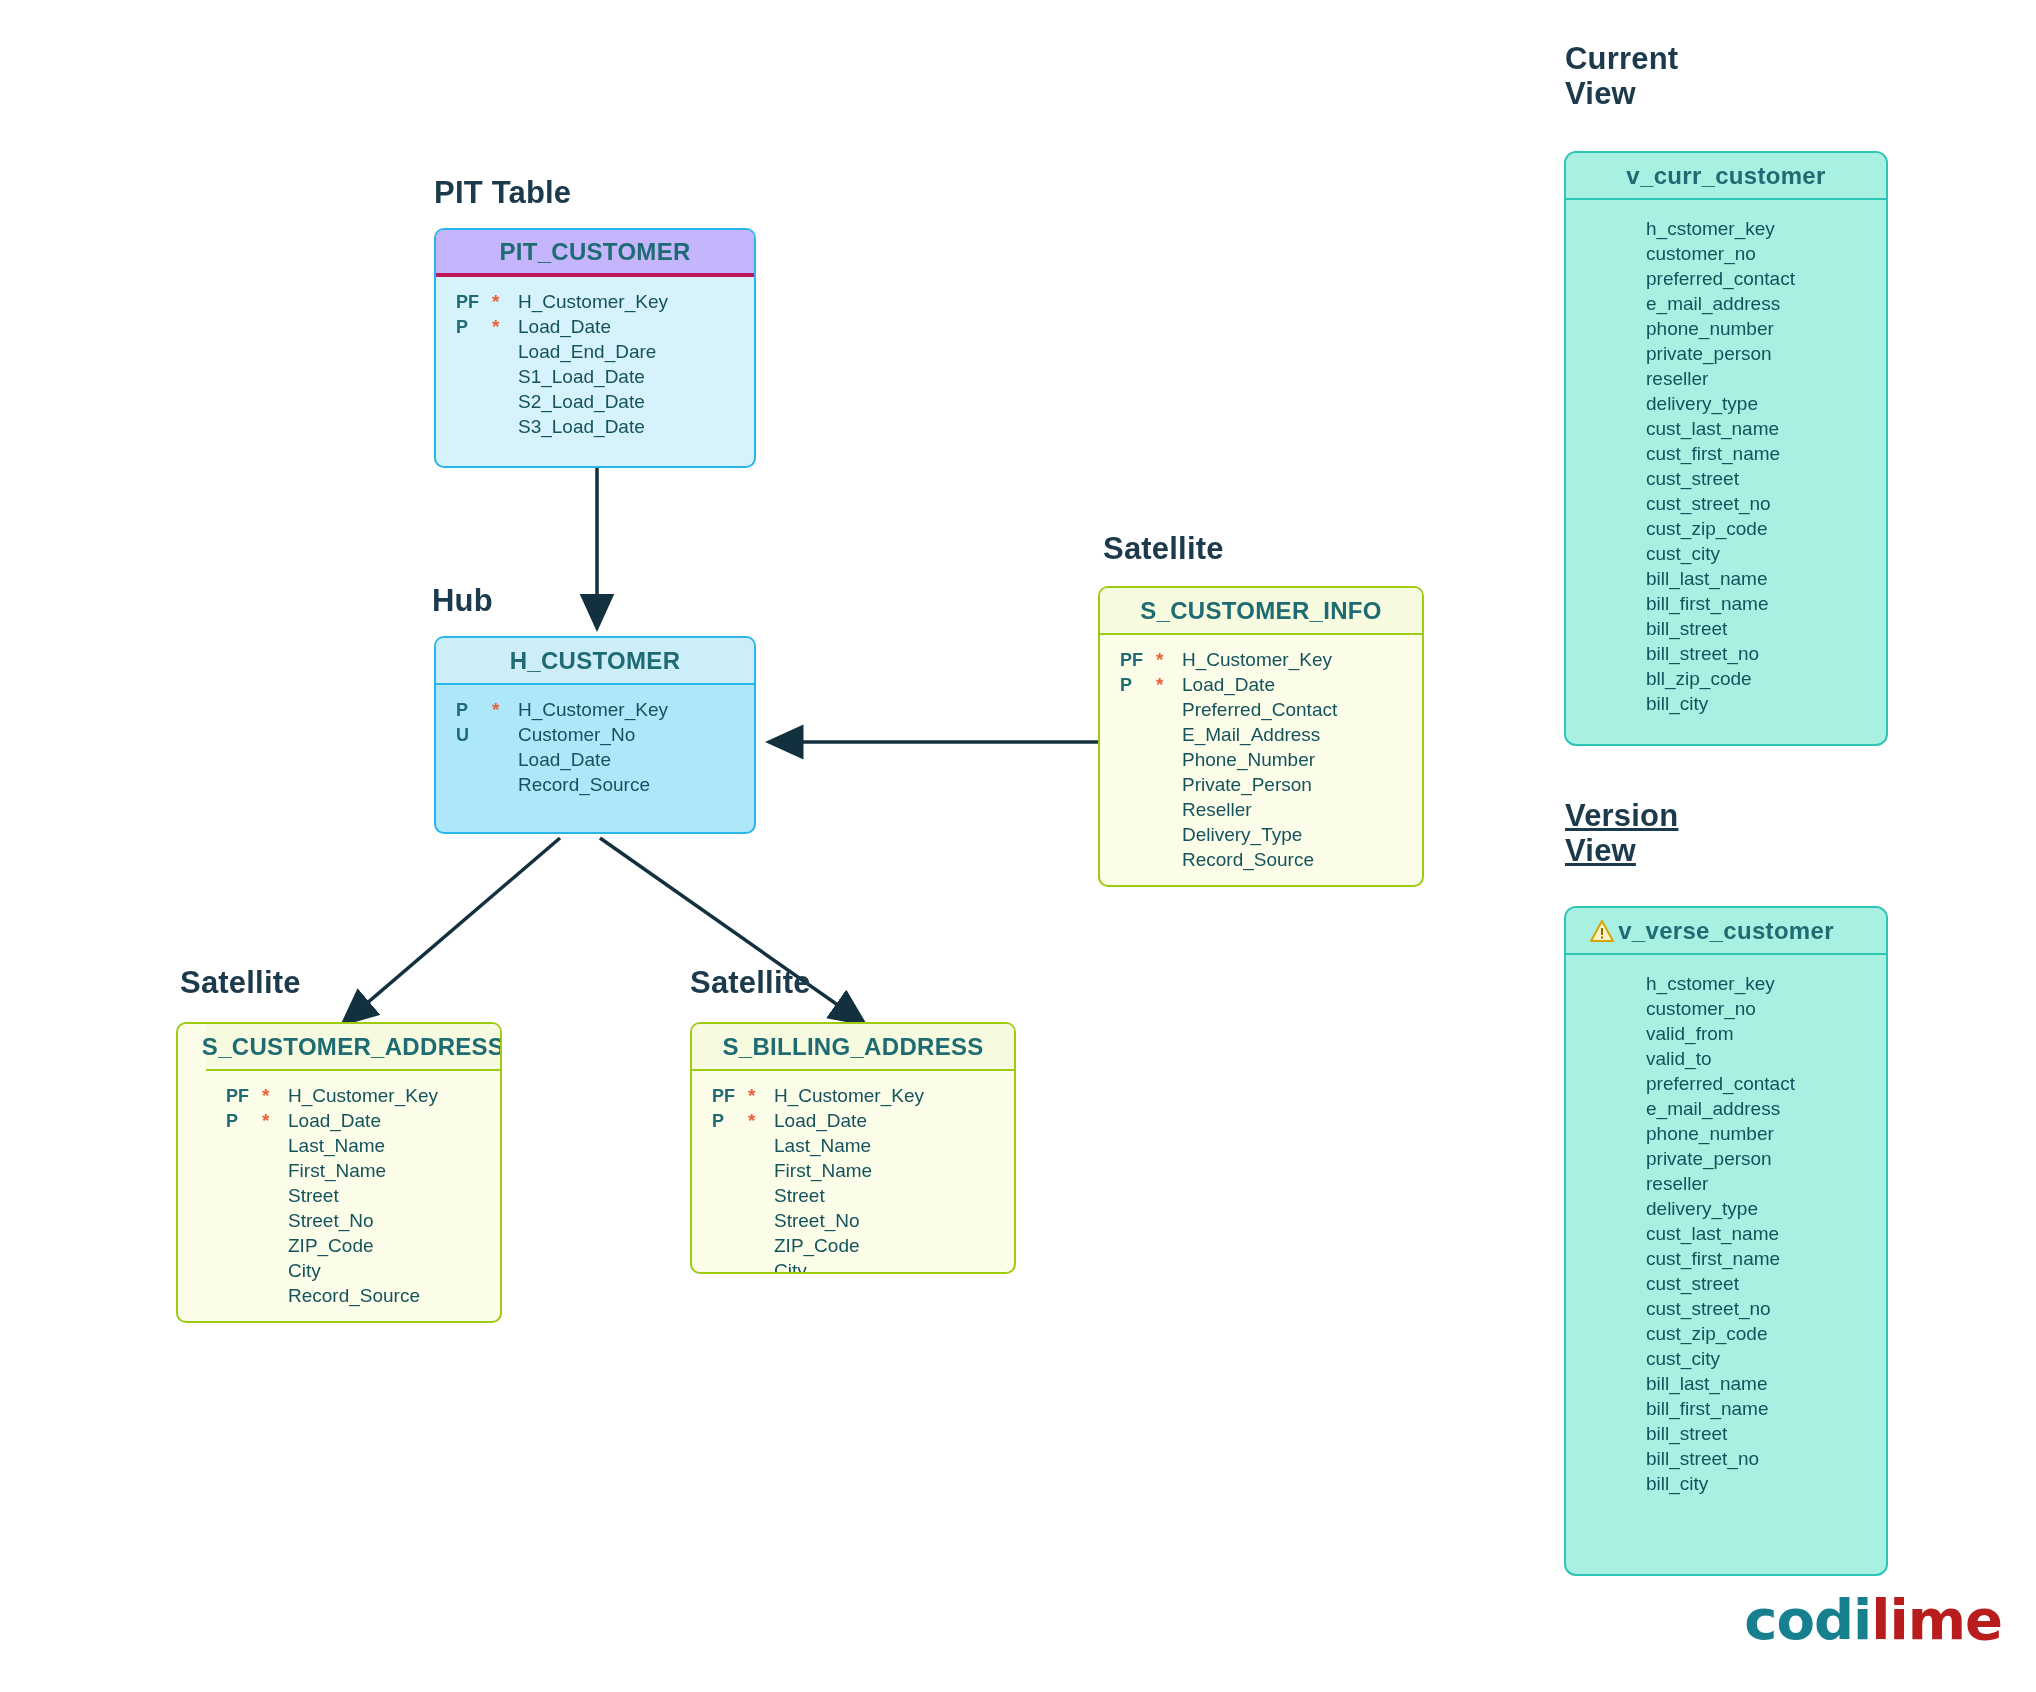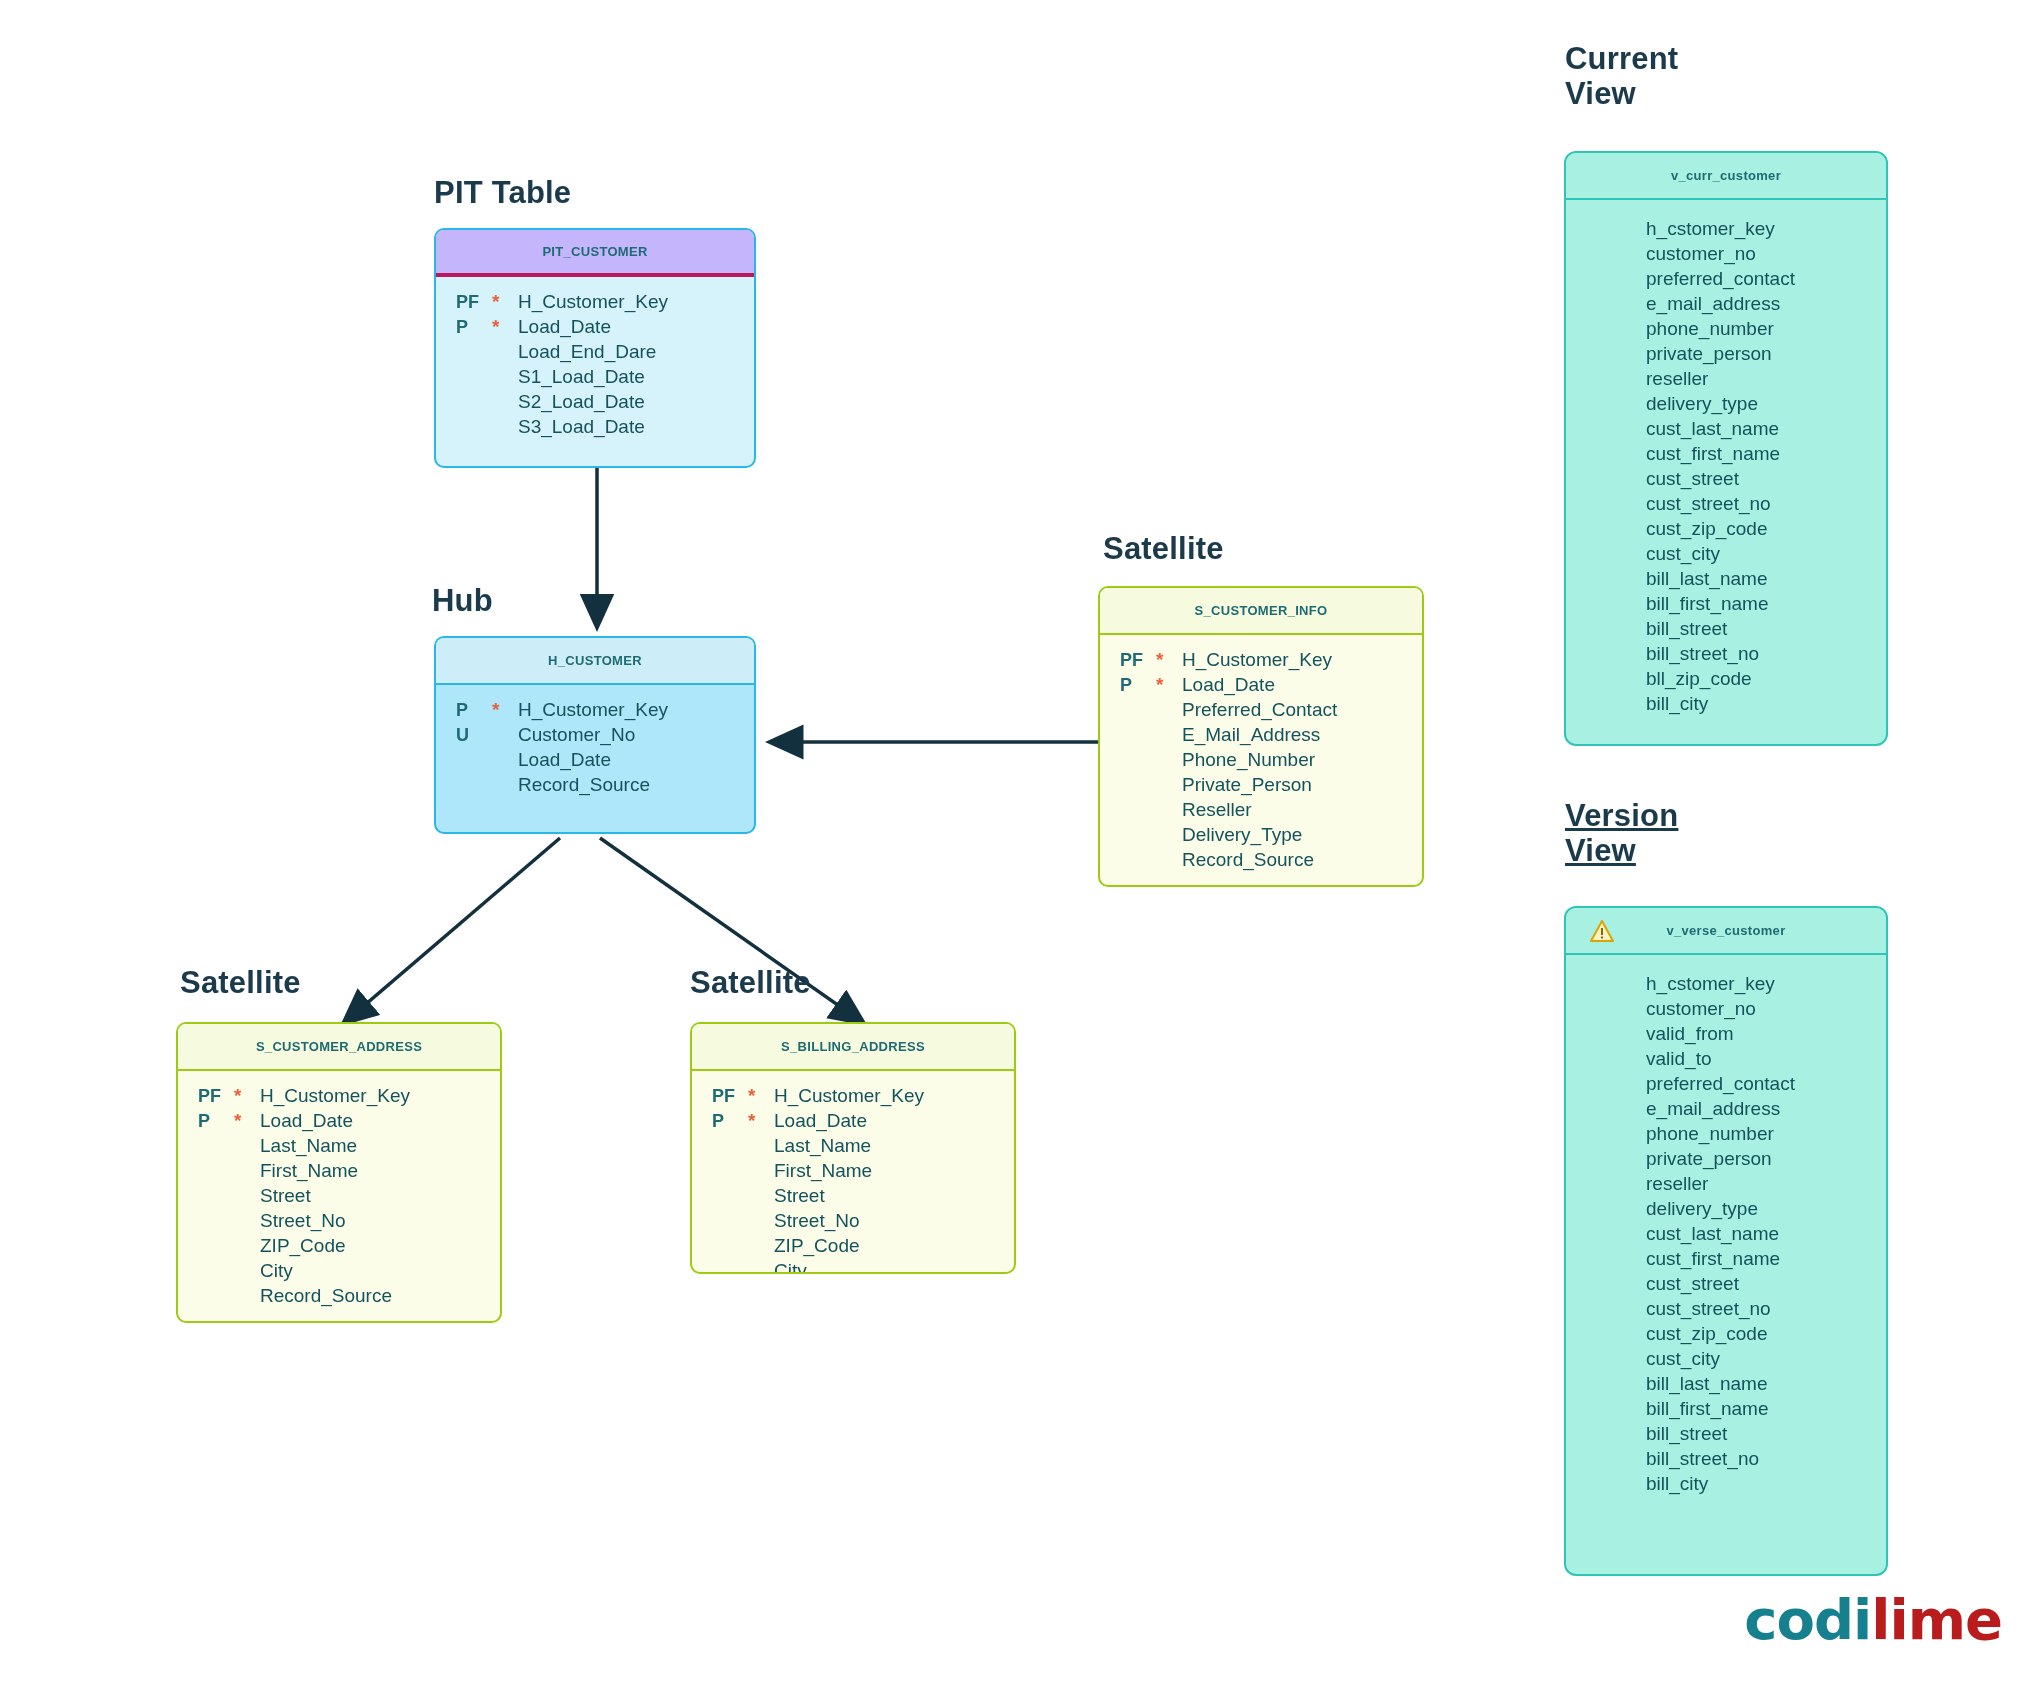--- a/index.html
+++ b/index.html
@@ -45,21 +45,21 @@
     box-sizing: border-box;
     border-radius: 10px;
     overflow: hidden;
   }
   .entity .hdr {
     box-sizing: border-box;
     height: 47px;
     display: flex;
     align-items: center;
     justify-content: center;
-    font-size: 13px;
+    font-size: 24px;
     font-weight: bold;
     color: #1f6b73;
     letter-spacing: 0.3px;
   }
   .entity .body {
     box-sizing: border-box;
     padding: 14px 0 16px 0;
   }
   .attr-row {
     display: flex;
@@ -263,21 +263,21 @@
         <span class="nm">Delivery_Type</span>
       </div>
       <div class="attr-row">
         <span class="key"></span>
         <span class="star"></span>
         <span class="nm">Record_Source</span>
       </div>
     </div>
   </div>
 
-  <div class="entity sat" style="left:176px; top:1022px; width:326px; height:301px;">
+  <div class="entity sat" style="left:176px; top:1022px; width:326px; height:301px;padding-left:28px;">
     <div class="hdr">S_CUSTOMER_ADDRESS</div>
     <div class="body">
       <div class="attr-row">
         <span class="key">PF</span>
         <span class="star">*</span>
         <span class="nm">H_Customer_Key</span>
       </div>
       <div class="attr-row">
         <span class="key">P</span>
         <span class="star">*</span>

